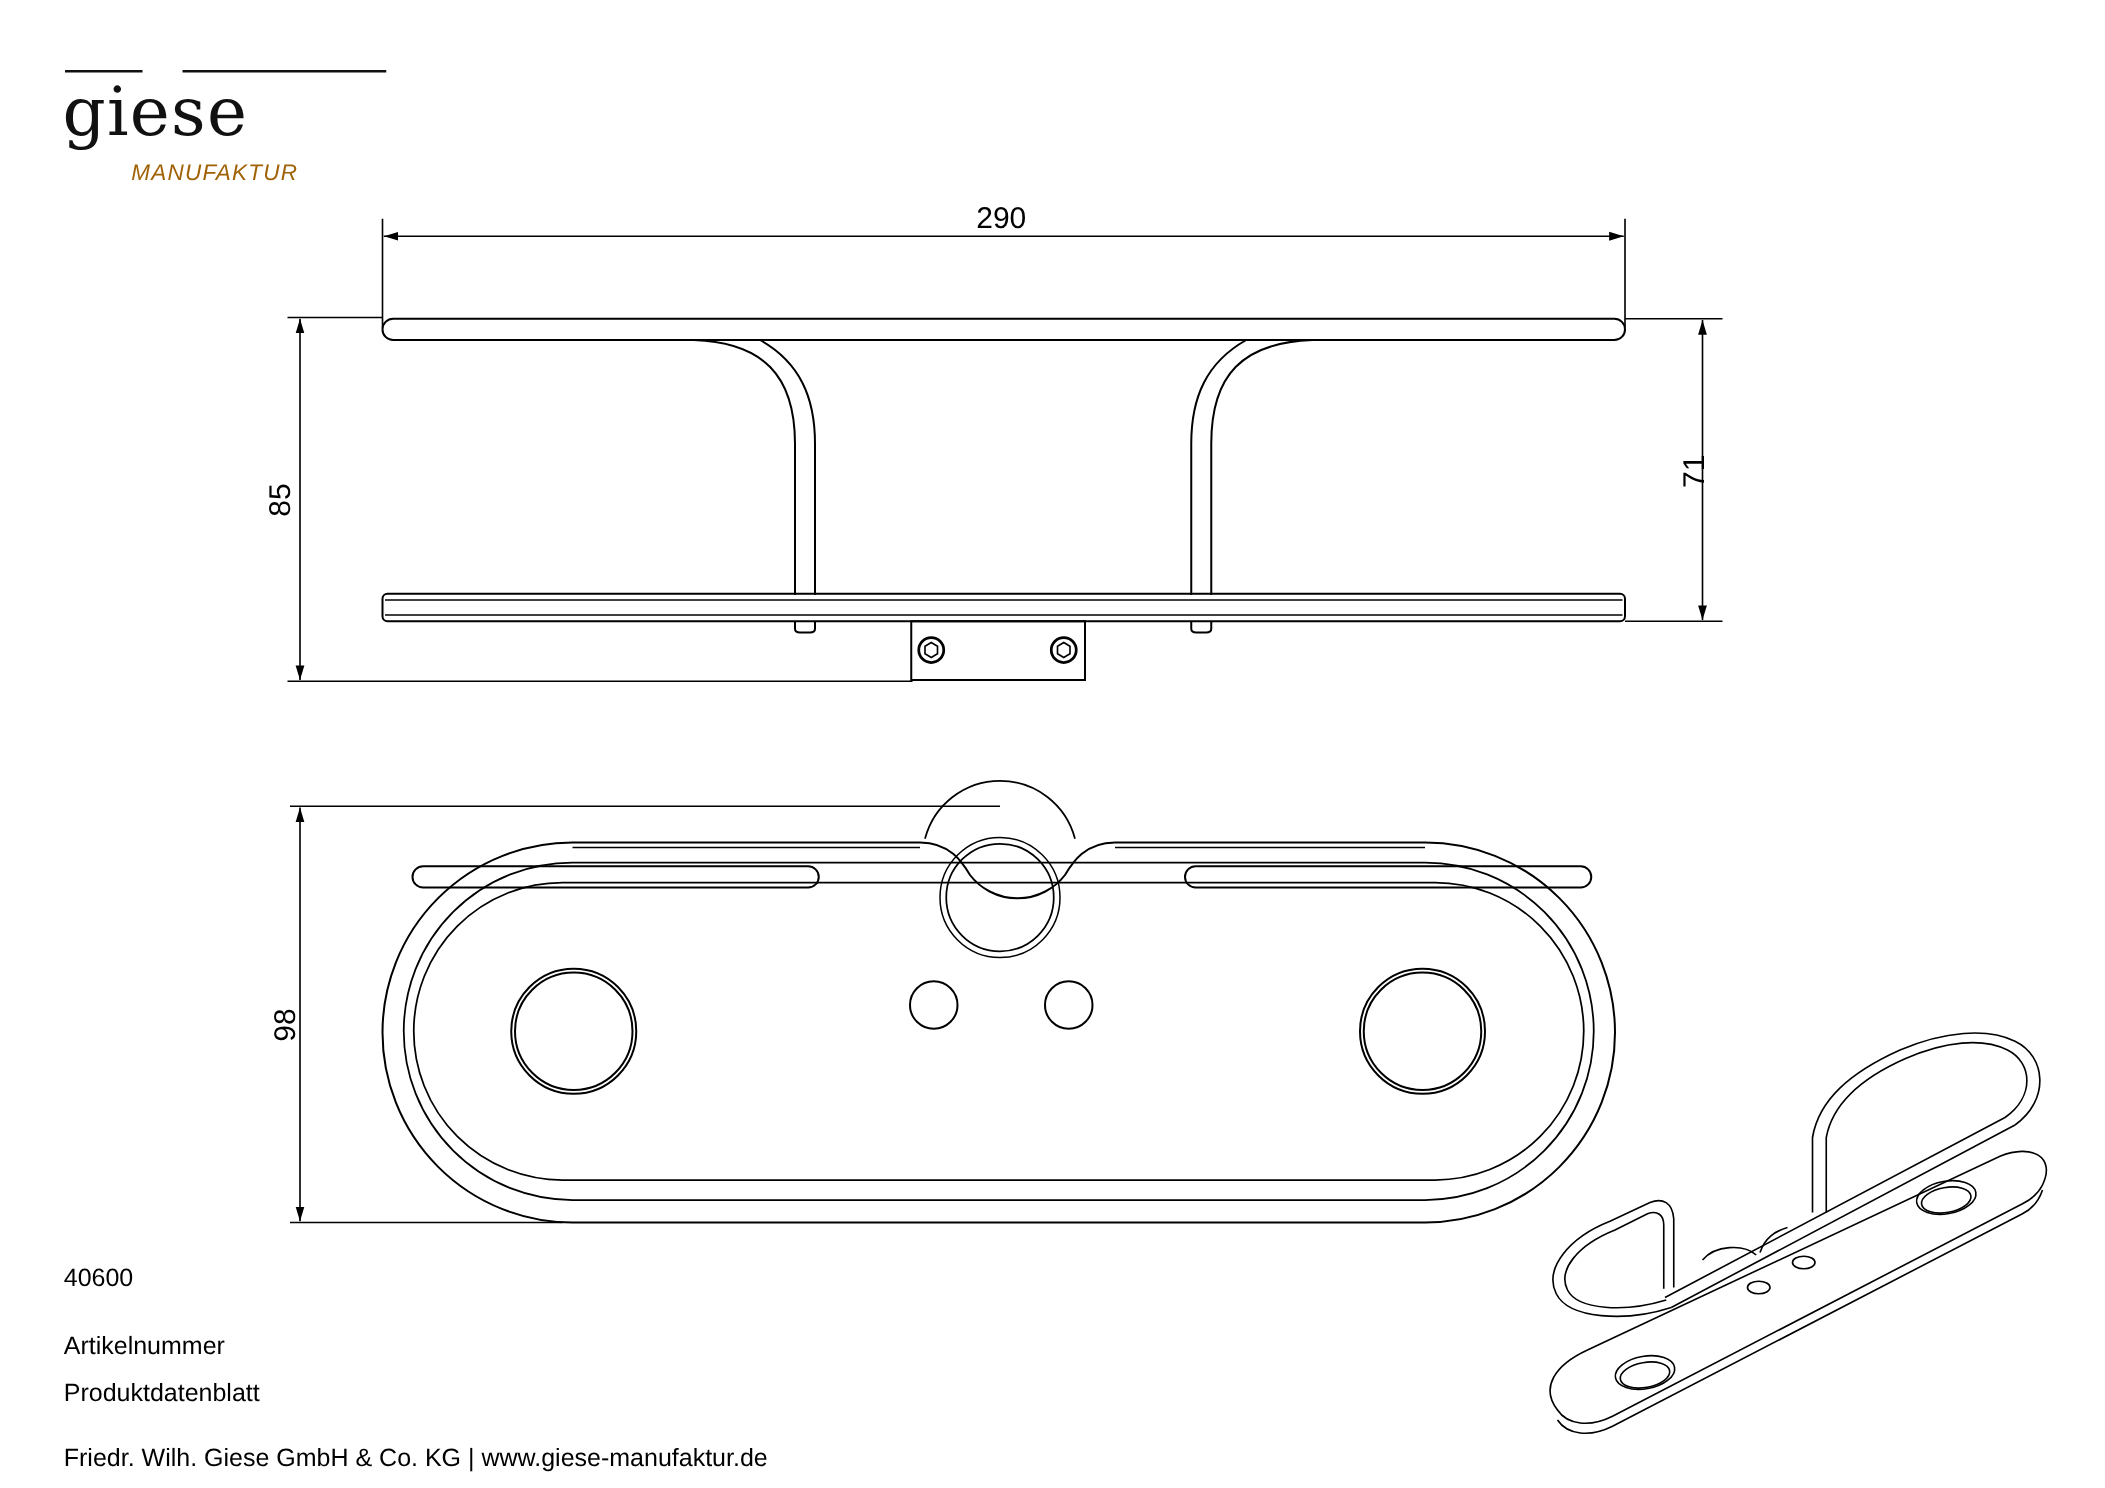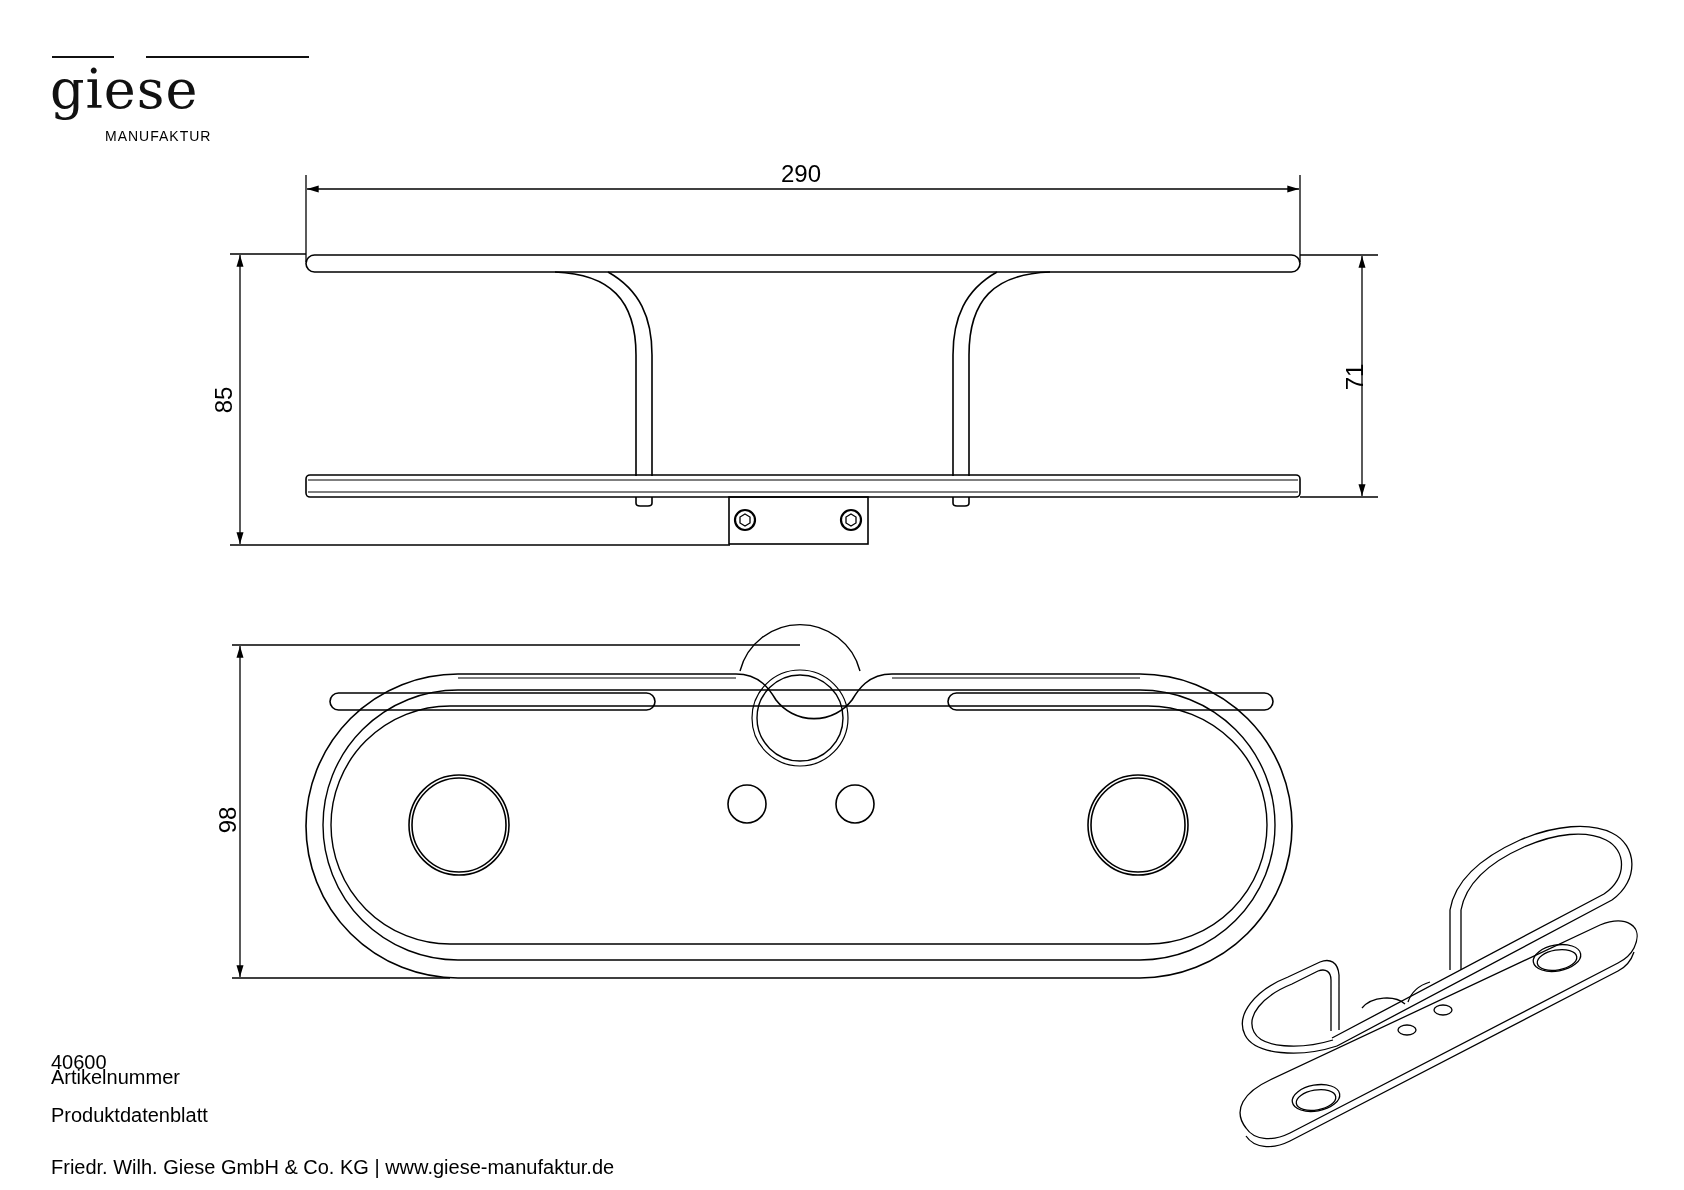--- a/index.html
+++ b/index.html
@@ -3,21 +3,21 @@
 <meta charset="utf-8">
 <style>
   html, body { margin: 0; padding: 0; background: #ffffff; }
   body { width: 1684px; height: 1190px; position: relative; overflow: hidden;
          font-family: "Liberation Sans", sans-serif; color: #000; }
   .logo { position: absolute; left: 50px; top: 50px; width: 215px; height: 100px; }
   .logo-bar { position: absolute; top: 6px; height: 2px; background: #111; }
   .logo-word { position: absolute; left: 0; top: 0px; font-family: "DejaVu Serif", "Liberation Serif", serif;
                font-size: 54px; line-height: 80px; letter-spacing: 1px; color: #111; }
   .logo-sub { position: absolute; left: 55px; top: 78px; font-family: "Liberation Sans", sans-serif;
-              font-size: 14px; letter-spacing: 1px; color: #000000; }
+              font-size: 18px; letter-spacing: 1px; color: #a16207; font-style: italic; }
   svg.drawing { position: absolute; left: 0; top: 0; }
   .dim-text { font-family: "Liberation Sans", sans-serif; font-size: 24px; fill: #000; }
   .info { position: absolute; left: 51px; font-size: 20px; line-height: 24px; }
   .bold { font-weight: normal; }
 </style>
 </head>
 <body>
 
 <div class="logo">
   <div class="logo-bar" style="left:2px;width:62px;"></div>
@@ -135,17 +135,17 @@
     <path d="M1337,1046 C1300,1058 1255,1055 1245,1035 C1235,1015 1255,990 1288,977 L1320,962 C1330,958 1338,962 1339,975 L1339,1030"></path>
     <path d="M1333,1040 C1300,1050 1262,1048 1254,1032 C1246,1016 1262,996 1292,984 L1318,971 C1326,968 1331,972 1331,980 L1331,1031"></path>
 
     <path d="M1337,1046 L1612,900 M1332,1038 L1604,894"></path>
 
     <path d="M1612,900 C1640,880 1637,845 1612,833 C1590,822 1555,825 1520,840 C1480,858 1455,880 1450,910 L1450,970"></path>
     <path d="M1604,894 C1628,877 1626,850 1606,840 C1586,830 1556,833 1524,847 C1488,863 1466,883 1461,910 L1461,970"></path>
   </g>
 </svg>
 
-<div class="info" style="top:1011px;margin-top:39px;">40600</div>
+<div class="info" style="top:1011px;">40600</div>
 <div class="info" style="top:1065px;">Artikelnummer</div>
 
 <div class="info bold" style="top:1103px;">Produktdatenblatt</div>
 <div class="info" style="top:1155px;">Friedr. Wilh. Giese GmbH &amp; Co. KG | www.giese-manufaktur.de</div>
 
 </body></html>

